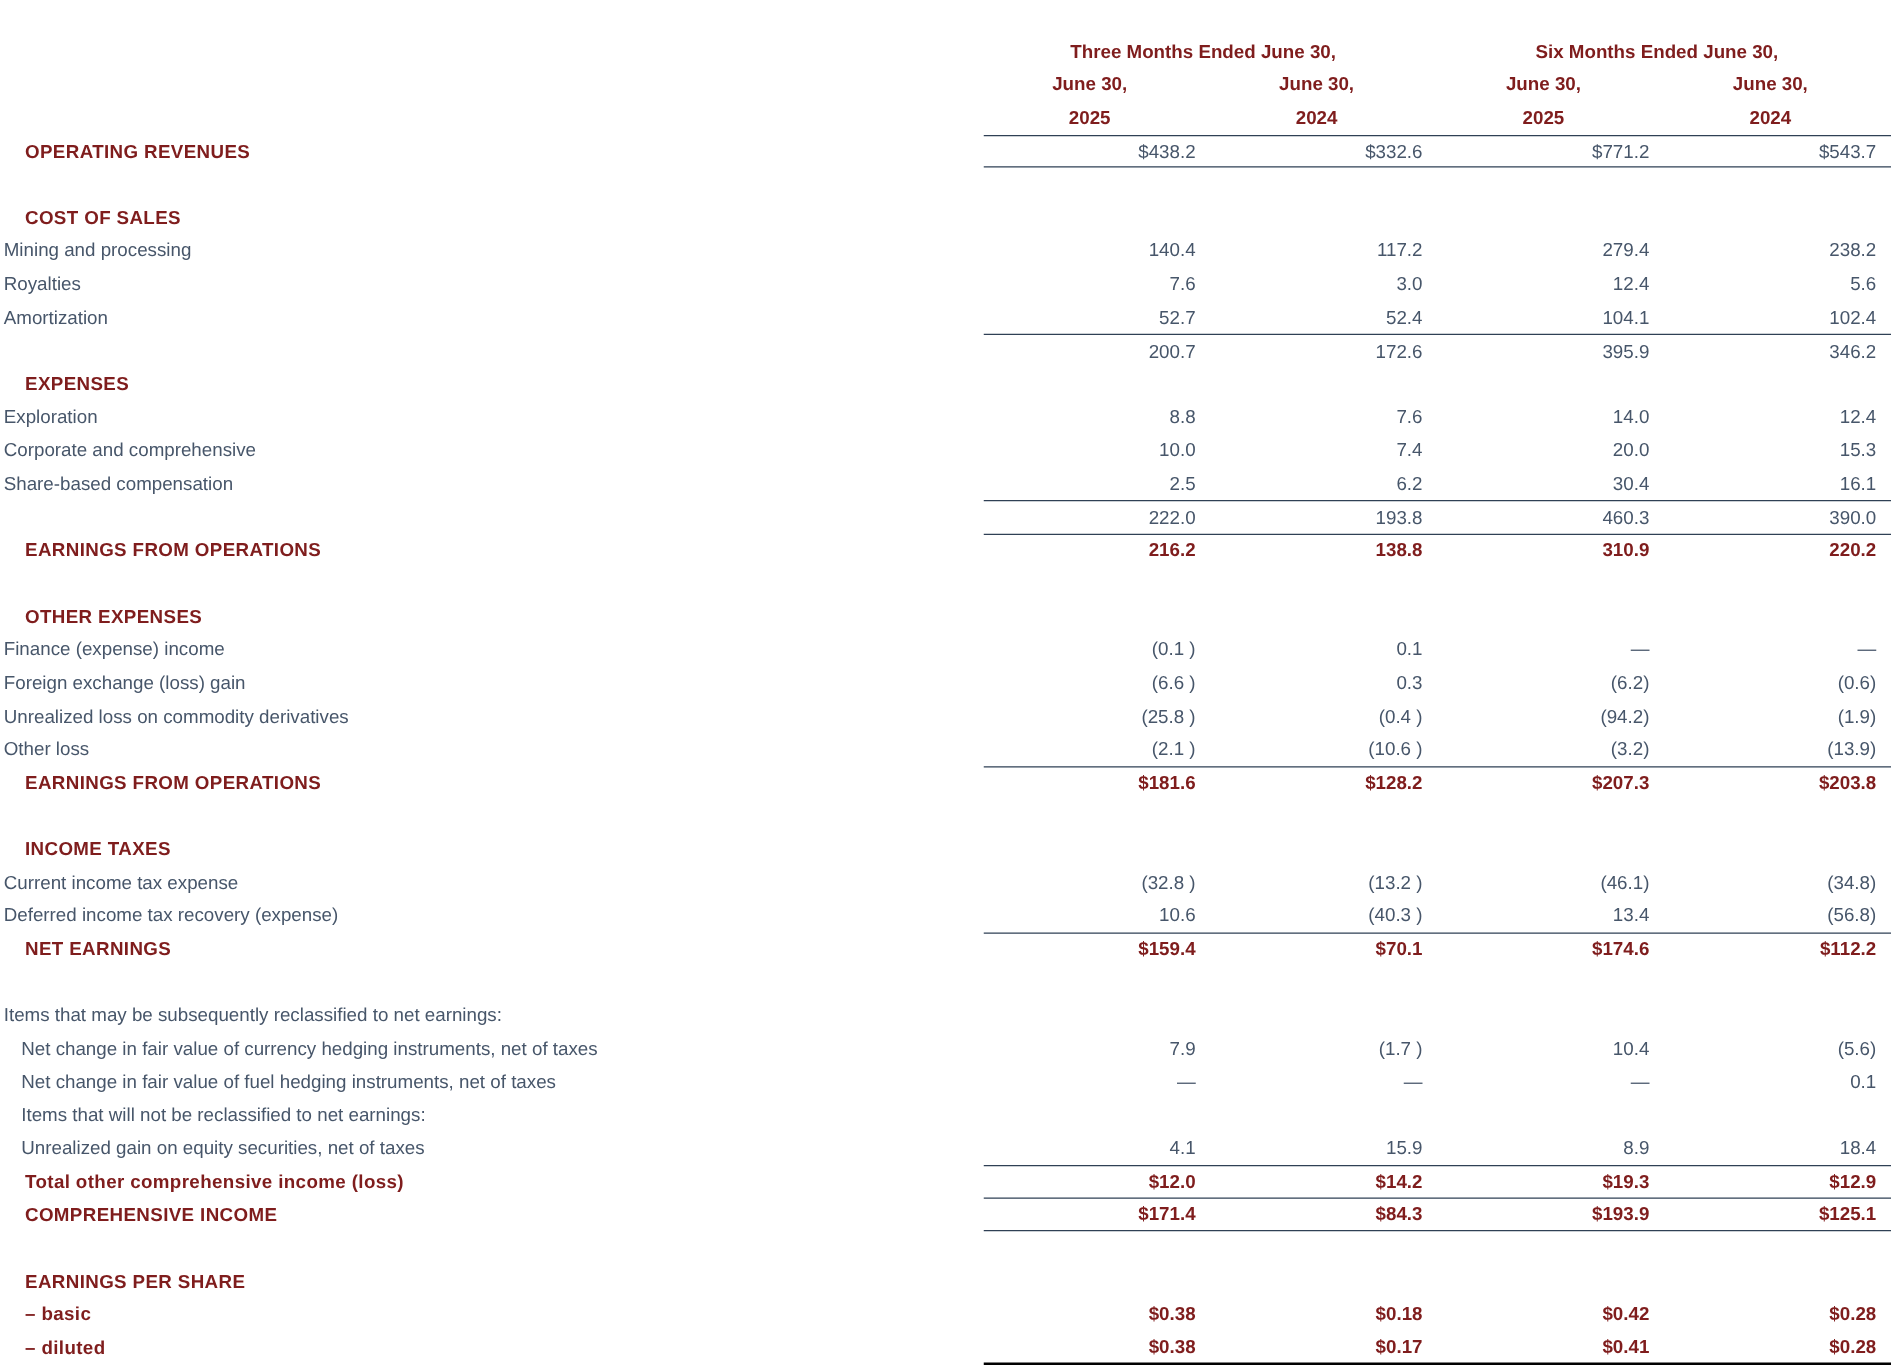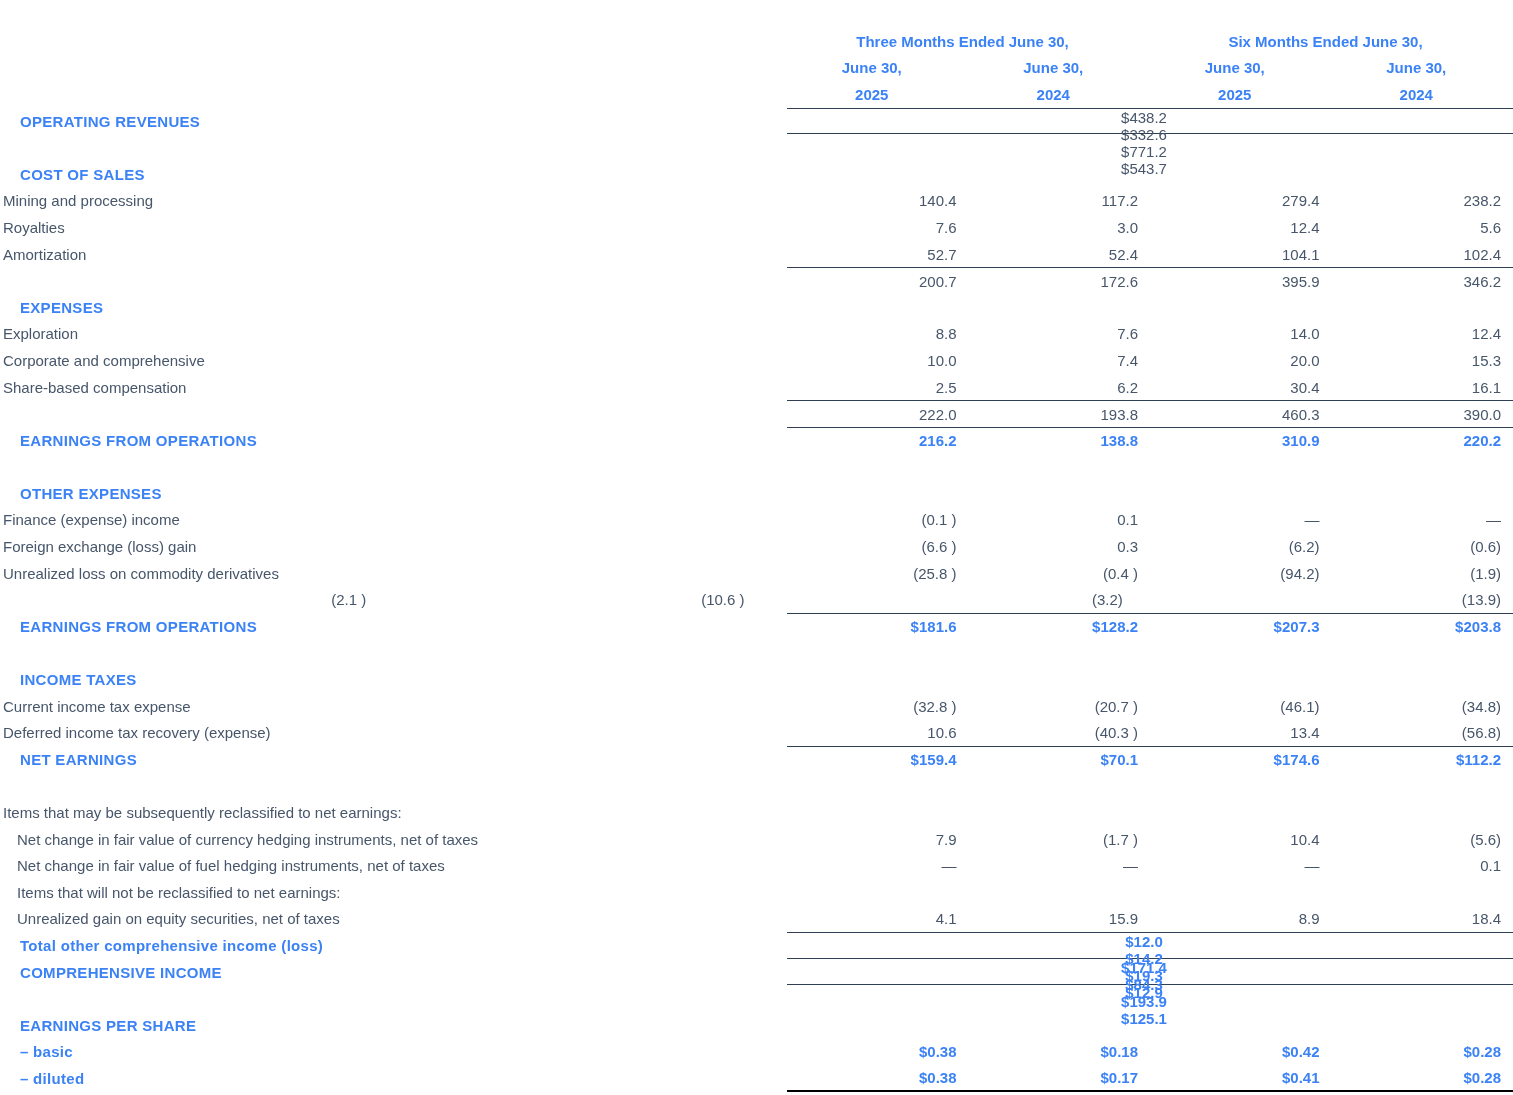--- a/index.html
+++ b/index.html
@@ -55,25 +55,25 @@
   }
   .gcell {
     flex: 2 2 0;
     box-sizing: border-box;
     text-align: center;
     padding-right: 12px;
     white-space: nowrap;
   }
   .b {
     font-weight: bold;
-    color: #3b82f6;
+    color: #7f1d1d;
   }
   .lab.b { letter-spacing: 0.3px; padding-left: 20px; }
   .bt { border-top: 1.5px solid #2f4055; }
-  .bb { border-bottom: 1.5px solid #2f4055; flex-direction: column; }
+  .bb { border-bottom: 1.5px solid #2f4055; }
   .bb2 { border-bottom: 2.5px solid #000000; }
 </style>
 </head>
 <body>
 
 <div class="sheet">
 
   <div class="row">
     <div class="lab"></div>
     <div class="vals">
@@ -259,20 +259,21 @@
       <div class="row">
         <div class="lab">Unrealized loss on commodity derivatives</div>
         <div class="vals">
           <div class="cell">(25.8 )</div>
           <div class="cell">(0.4 )</div>
           <div class="cell">(94.2)</div>
           <div class="cell">(1.9)</div>
         </div>
       </div>
       <div class="row">
+        <div class="lab">Other loss</div>
         <div class="vals">
           <div class="cell">(2.1 )</div>
           <div class="cell">(10.6 )</div>
           <div class="cell">(3.2)</div>
           <div class="cell">(13.9)</div>
         </div>
       </div>
       <div class="row">
         <div class="lab b">EARNINGS FROM OPERATIONS</div>
         <div class="vals bt">
@@ -297,21 +298,21 @@
           <div class="cell"></div>
           <div class="cell"></div>
           <div class="cell"></div>
           <div class="cell"></div>
         </div>
       </div>
       <div class="row">
         <div class="lab">Current income tax expense</div>
         <div class="vals">
           <div class="cell">(32.8 )</div>
-          <div class="cell">(20.7 )</div>
+          <div class="cell">(13.2 )</div>
           <div class="cell">(46.1)</div>
           <div class="cell">(34.8)</div>
         </div>
       </div>
       <div class="row">
         <div class="lab">Deferred income tax recovery (expense)</div>
         <div class="vals">
           <div class="cell">10.6</div>
           <div class="cell">(40.3 )</div>
           <div class="cell">13.4</div>

